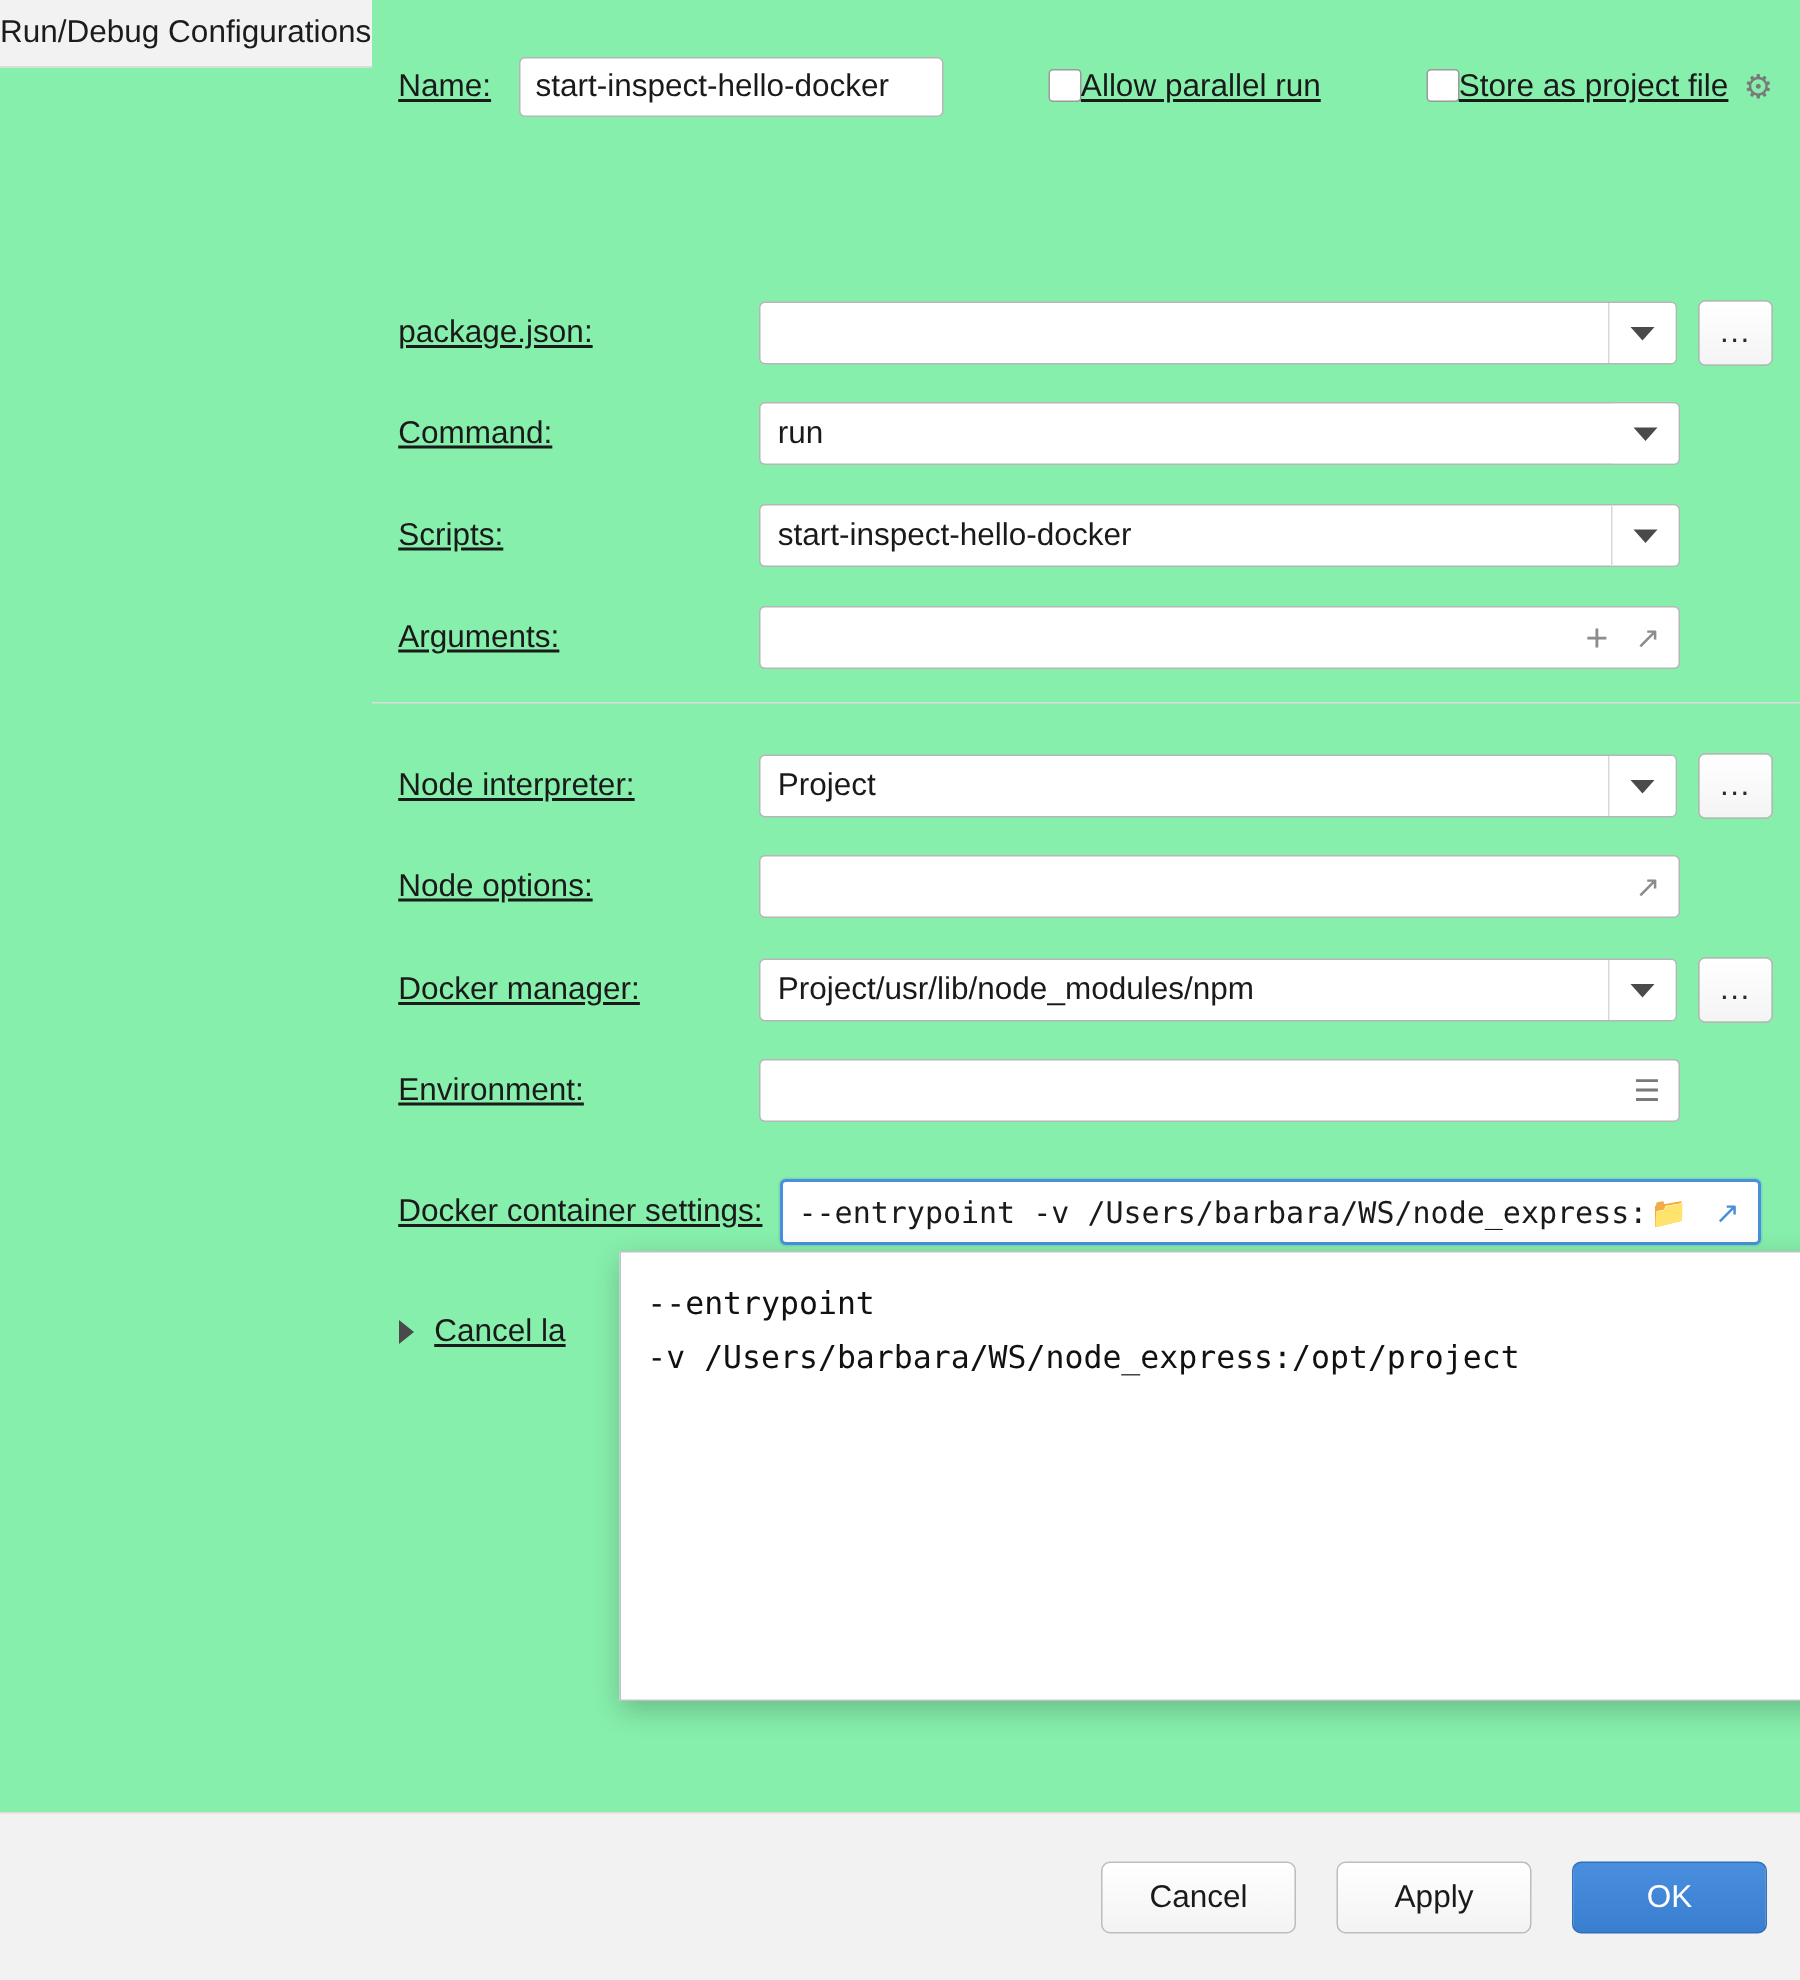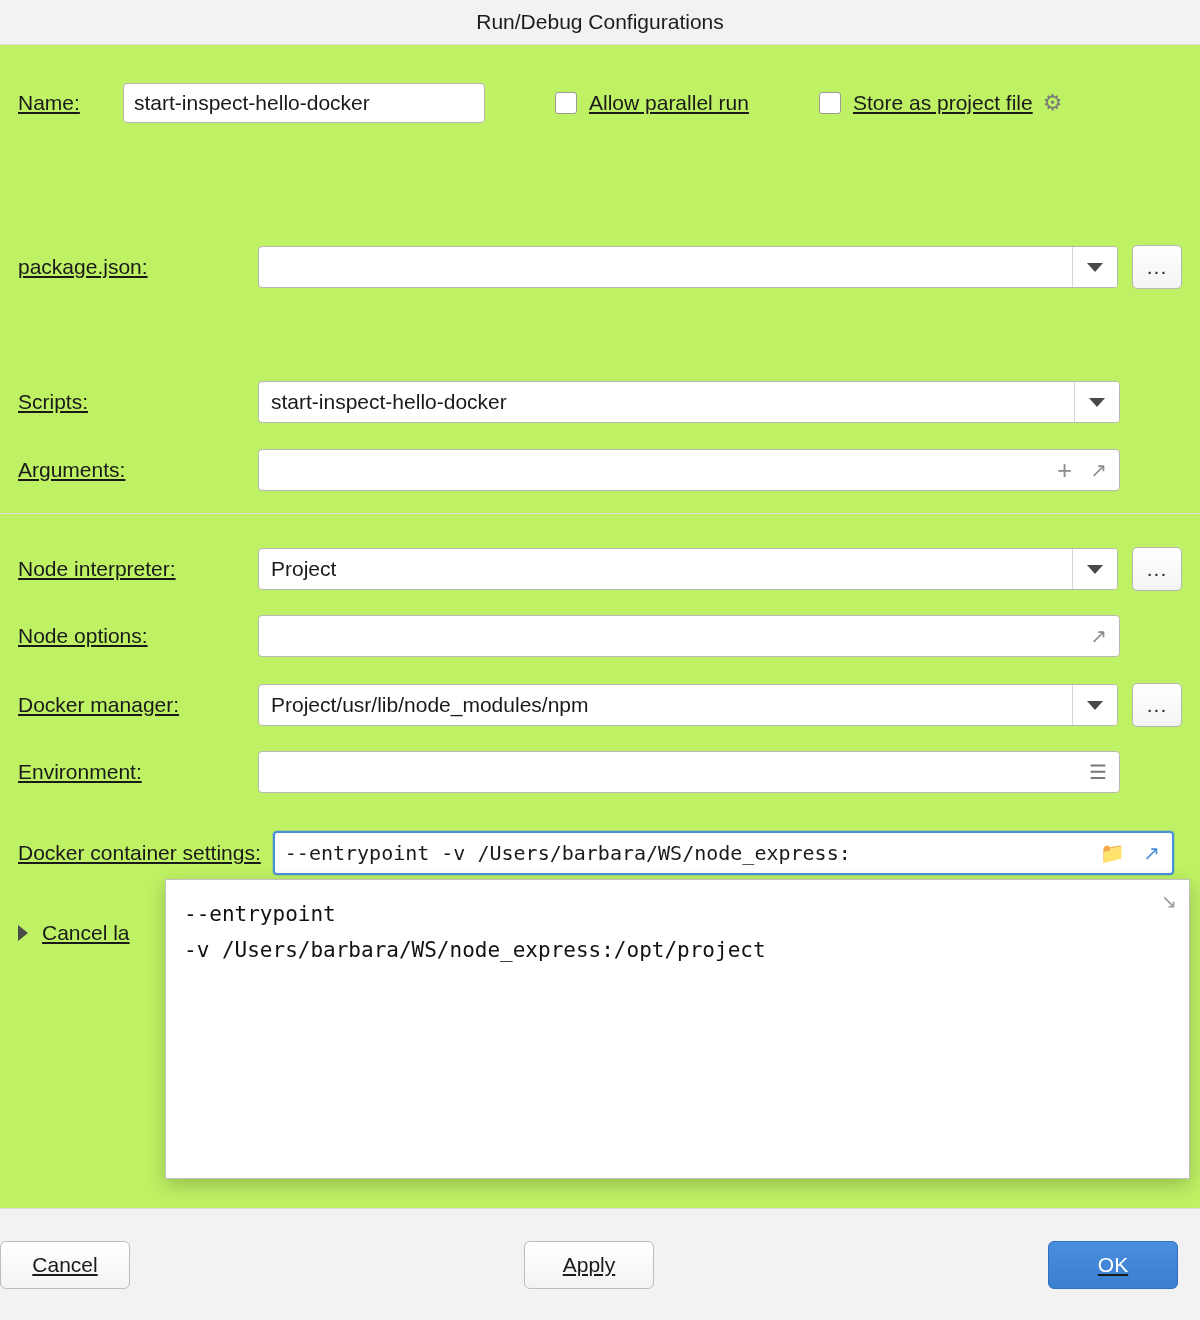--- a/index.html
+++ b/index.html
@@ -12,23 +12,23 @@
     background: #f2f2f2;
     font-family: "Liberation Sans", sans-serif;
     font-size: 21px;
     color: #1a1a1a;
     overflow: hidden;
     position: relative;
   }
   .dialog {
     position: absolute;
     inset: 0;
-    background: #bef264;
-    display: flex;
-    flex-direction: column;
+    background: #86efac;
+    display: flex;
+    flex-direction: row;
   }
   .titlebar {
     height: 44px;
     display: flex;
     align-items: center;
     justify-content: center;
     font-size: 21px;
     color: #1c1c1c;
     border-bottom: 1px solid #dcdcdc;
     background: #f2f2f2;
@@ -63,22 +63,21 @@
     font-size: 21px;
     color: #1a1a1a;
     padding: 0 10px;
     display: flex;
     align-items: center;
     font-family: "Liberation Sans", sans-serif;
   }
   .name-input { width: 362px; }
   .checkbox-group {
     display: flex;
-    align-items: center;
-    gap: 12px;
+    gap: 0;
     margin-left: 70px;
   }
   .checkbox {
     width: 22px;
     height: 22px;
     border: 1px solid #9a9a9a;
     border-radius: 3px;
     background: #fff;
     box-sizing: border-box;
     flex: none;
@@ -252,25 +251,24 @@
   .footer {
     position: absolute;
     left: 0;
     right: 0;
     bottom: 0;
     height: 112px;
     border-top: 1px solid #dcdcdc;
     background: #f2f2f2;
     display: flex;
     align-items: center;
-    justify-content: space-between;
+    justify-content: flex-end;
     padding-right: 22px;
-    gap: 16px;
-    box-sizing: border-box;
-    text-decoration: underline;
+    gap: 27px;
+    box-sizing: border-box;
   }
   .btn {
     min-width: 128px;
     height: 46px;
     border-radius: 6px;
     border: 1px solid #bdbdbd;
     background: linear-gradient(#ffffff, #f3f3f3);
     font-size: 21px;
     color: #1a1a1a;
     display: flex;
@@ -310,20 +308,29 @@
     <div class="row r-package">
       <div class="label field-label">package.json:</div>
       <div class="combo" style="flex:1">
         <span class="arrow-btn">
             <i class="caret"></i>
           </span>
       </div>
       <div class="browse-btn">...</div>
     </div>
 
+    <div class="row r-command">
+      <div class="label field-label">Command:</div>
+      <div class="combo" style="flex:1; margin-right:62px;">
+        <span class="value">run</span>
+        <span class="arrow-btn noborder">
+            <i class="caret"></i>
+          </span>
+      </div>
+    </div>
 
     <div class="row r-scripts">
       <div class="label field-label">Scripts:</div>
       <div class="combo" style="flex:1; margin-right:62px;">
         <span class="value">start-inspect-hello-docker</span>
         <span class="arrow-btn">
             <i class="caret"></i>
           </span>
       </div>
     </div>

